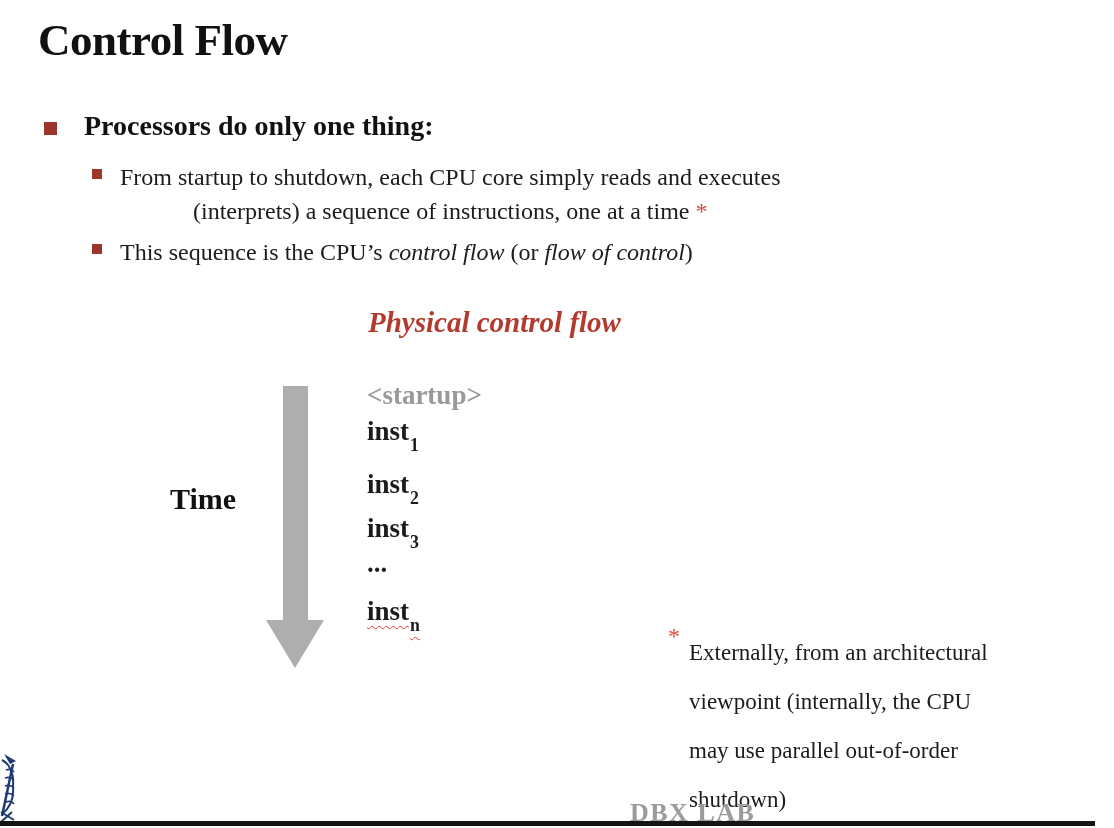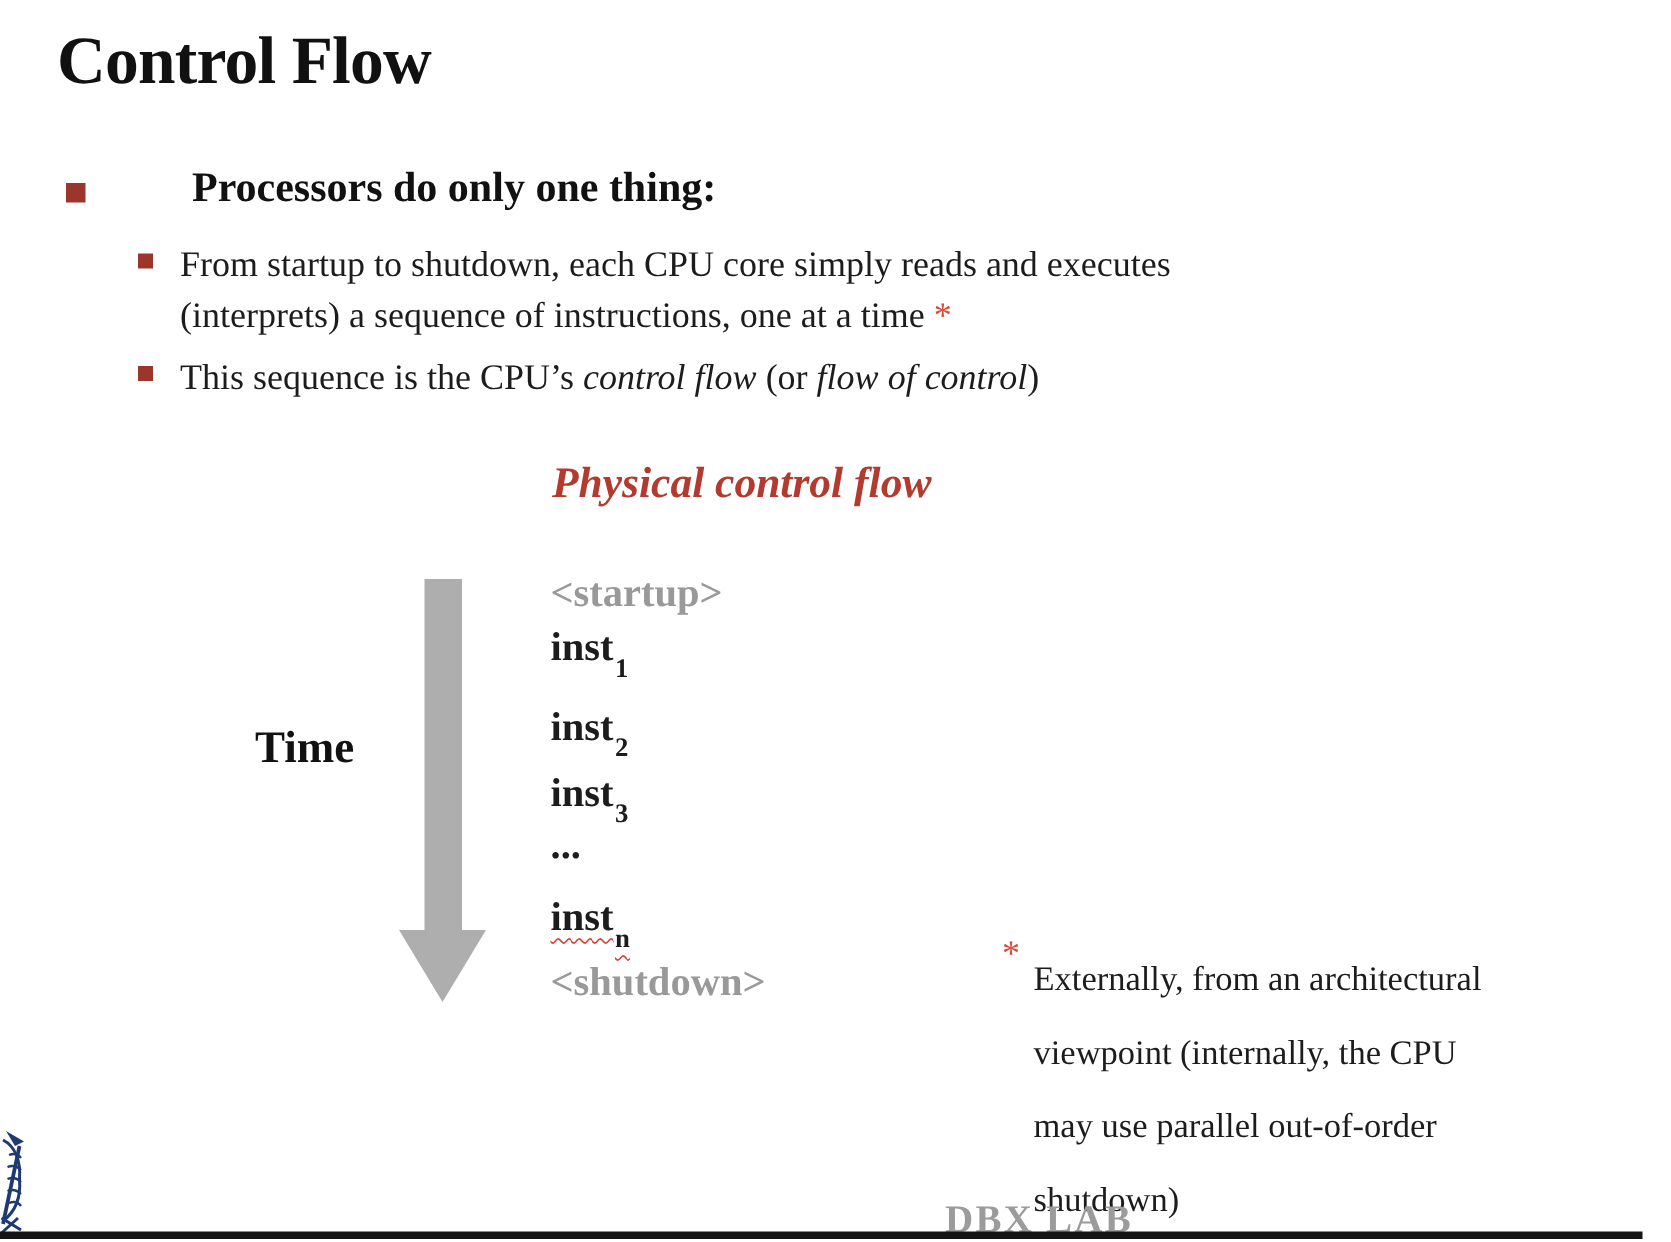--- a/index.html
+++ b/index.html
@@ -9,31 +9,31 @@
     background:#ffffff;
     overflow:hidden;
     font-family:Liberation Serif, serif;
     color:#1c1c1c;
   }
   .title{
     position:absolute;left:38px;top:14px;margin:0;
     font-size:45px;font-weight:700;letter-spacing:-0.5px;color:#111;
   }
   
-  .b1{position:absolute;left:44px;top:110px;display:flex;align-items:flex-start;gap:44px;}
+  .b1{position:absolute;left:44px;top:110px;display:flex;align-items:flex-start;}
   .sq{background:#9a372a;display:inline-block;flex:0 0 auto;}
   .sq-lg{width:13px;height:13px;margin-top:12px;}
   .sq-sm{width:10px;height:10px;margin-top:9px;}
   .b1-text{margin-left:27px;font-size:28px;font-weight:700;color:#111;}
   
   .b2{position:absolute;left:92px;display:flex;align-items:flex-start;}
   .b2-first{top:160px;}
   .b2-second{top:235px;}
   .b2-text{margin-left:18px;font-size:24px;line-height:34px;color:#1c1c1c;}
-  .b2-text .ln{display:block;white-space:nowrap;}
+  .b2-text .ln{display:block;white-space:nowrap;text-align:center;}
   .red-star{color:#d84a38;font-weight:400;}
   .it{font-style:italic;}
   
   .diagram-heading{
     position:absolute;left:368px;top:306px;
     font-size:29px;font-weight:700;font-style:italic;color:#b23a2e;
     white-space:nowrap;
   }
   .arrow-shaft{position:absolute;left:283px;top:386px;width:25px;height:236px;background:#aeaeae;}
   .arrow-head{
@@ -112,21 +112,20 @@
   <div class="flow-line fl-inst1"><span>inst</span><sub>1</sub></div>
 
   <div class="flow-line fl-inst2"><span>inst</span><sub>2</sub></div>
 
   <div class="flow-line fl-inst3"><span>inst</span><sub>3</sub></div>
 
   <div class="flow-line fl-dots">...</div>
 
   <div class="flow-line fl-instn"><span class="misspell">inst</span><sub class="misspell">n</sub></div>
 
-  <div class="flow-line flow-gray fl-shutdown">&lt;shutdown&gt;</div>
 
   <div class="footnote">
     <span class="fn-marker">*</span>
     <span class="fn-text">
         <span class="ln">Externally, from an architectural</span>
         <span class="ln">viewpoint (internally, the CPU</span>
         <span class="ln">may use parallel out-of-order</span>
         <span class="ln">shutdown)</span>
       </span>
   </div>

